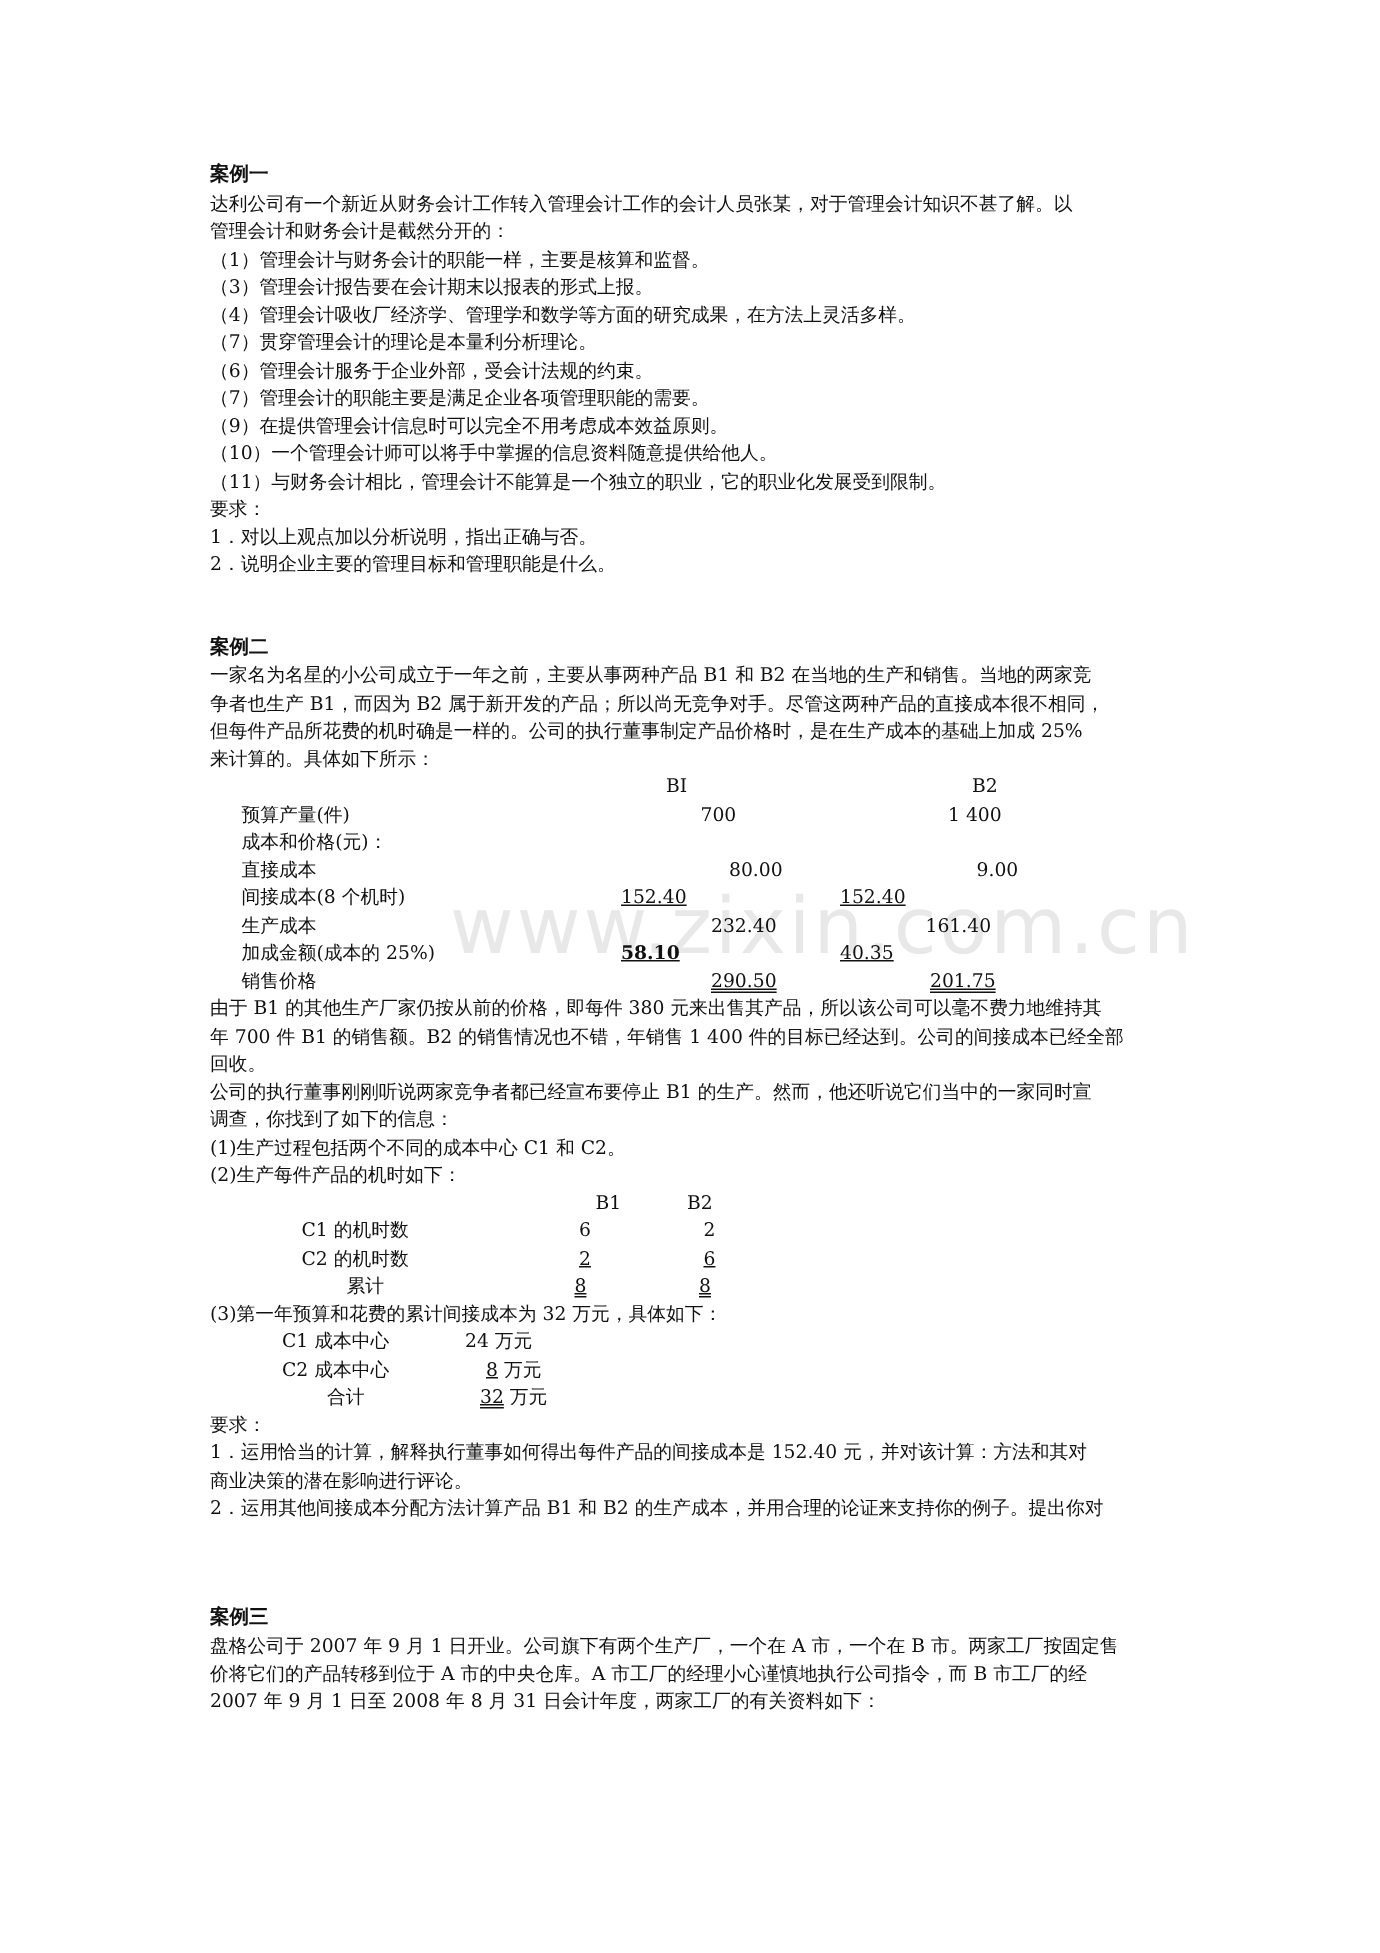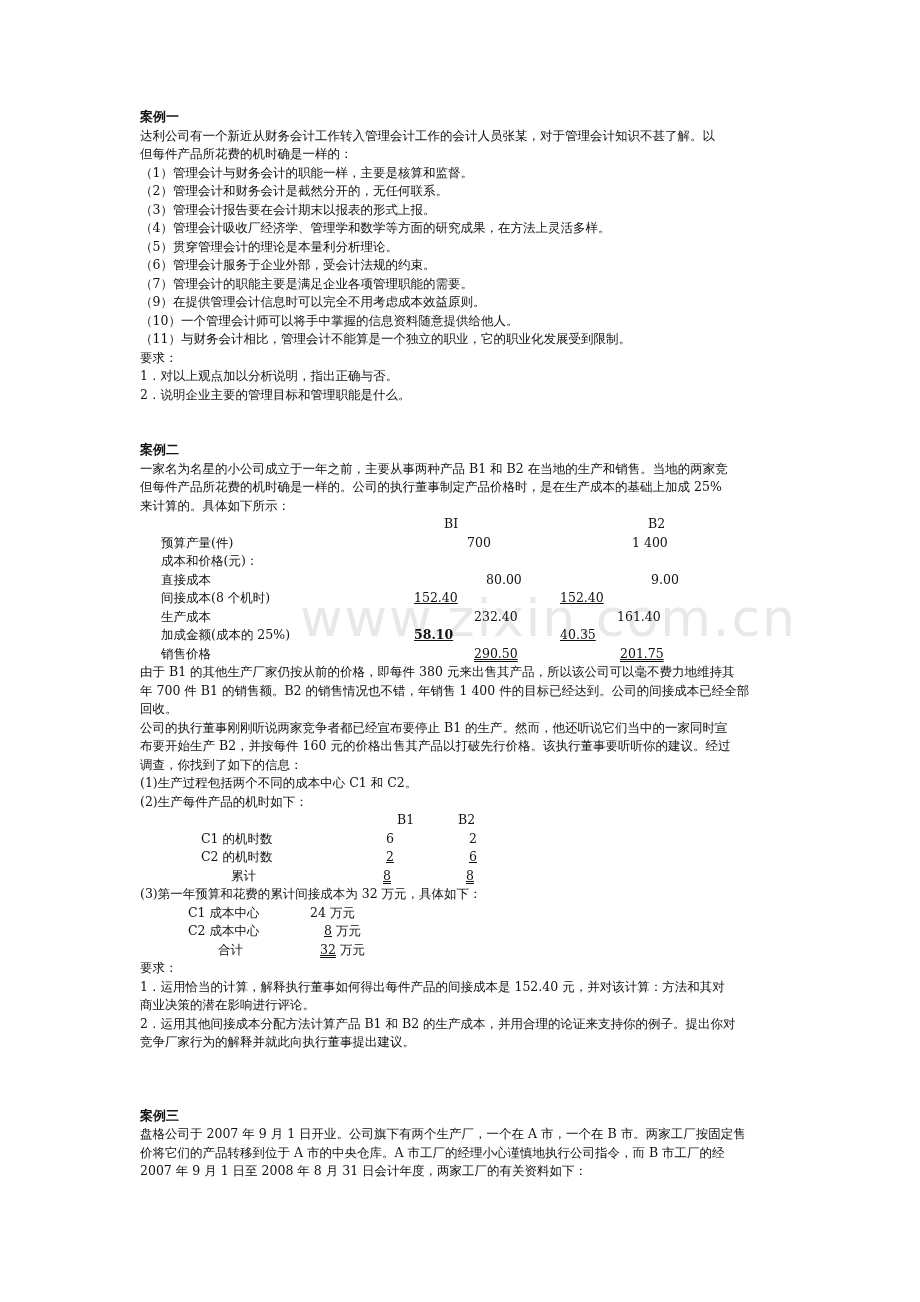--- a/index.html
+++ b/index.html
@@ -21,41 +21,41 @@
 </head>
 <body>
 
 <div class="watermark">www.zixin.com.cn</div>
 
 <div class="page">
 
   <div>
     <div class="heading">案例一</div>
     <p class="para">达利公司有一个新近从财务会计工作转入管理会计工作的会计人员张某，对于管理会计知识不甚了解。以</p>
-    <p class="para">但每件产品所花费的机时确是一样的：</p>
+    <p class="para">管理会计和财务会计是截然分开的：</p>
     <p class="item">（1）管理会计与财务会计的职能一样，主要是核算和监督。</p>
-    <p class="item">（2）管理会计和财务会计是截然分开的，无任何联系。</p>
     <p class="item">（3）管理会计报告要在会计期末以报表的形式上报。</p>
     <p class="item">（4）管理会计吸收厂经济学、管理学和数学等方面的研究成果，在方法上灵活多样。</p>
-    <p class="item">（5）贯穿管理会计的理论是本量利分析理论。</p>
+    <p class="item">（7）贯穿管理会计的理论是本量利分析理论。</p>
     <p class="item">（6）管理会计服务于企业外部，受会计法规的约束。</p>
     <p class="item">（7）管理会计的职能主要是满足企业各项管理职能的需要。</p>
     <p class="item">（9）在提供管理会计信息时可以完全不用考虑成本效益原则。</p>
     <p class="item">（10）一个管理会计师可以将手中掌握的信息资料随意提供给他人。</p>
     <p class="item">（11）与财务会计相比，管理会计不能算是一个独立的职业，它的职业化发展受到限制。</p>
     <p class="para">要求：</p>
     <p class="para">1．对以上观点加以分析说明，指出正确与否。</p>
     <p class="para">2．说明企业主要的管理目标和管理职能是什么。</p>
   </div>
 
   <div class="gap1"></div>
 
   <div>
     <div class="heading">案例二</div>
     <p class="para">一家名为名星的小公司成立于一年之前，主要从事两种产品 B1 和 B2 在当地的生产和销售。当地的两家竞</p>
+    <p class="para">争者也生产 B1，而因为 B2 属于新开发的产品；所以尚无竞争对手。尽管这两种产品的直接成本很不相同，</p>
     <p class="para">但每件产品所花费的机时确是一样的。公司的执行董事制定产品价格时，是在生产成本的基础上加成 25%</p>
     <p class="para">来计算的。具体如下所示：</p>
 
     <div class="tbl-block" style="height:148px;">
       <span class="abs" style="left:304px; top:0;">BI</span>
       <span class="abs" style="left:508px; top:0;">B2</span>
 
       <span class="abs" style="left:21px; top:18.5px;">预算产量(件)</span>
       <span class="abs" style="left:327px; top:18.5px;">700</span>
       <span class="abs" style="left:492px; top:18.5px;text-align:right;">1 400</span>
@@ -80,21 +80,20 @@
 
       <span class="abs" style="left:21px; top:129.5px;">销售价格</span>
       <span class="abs uu" style="left:334px; top:129.5px;">290.50</span>
       <span class="abs uu" style="left:480px; top:129.5px;">201.75</span>
     </div>
 
     <p class="para">由于 B1 的其他生产厂家仍按从前的价格，即每件 380 元来出售其产品，所以该公司可以毫不费力地维持其</p>
     <p class="para">年 700 件 B1 的销售额。B2 的销售情况也不错，年销售 1 400 件的目标已经达到。公司的间接成本已经全部</p>
     <p class="para">回收。</p>
     <p class="para">公司的执行董事刚刚听说两家竞争者都已经宣布要停止 B1 的生产。然而，他还听说它们当中的一家同时宣</p>
-    <p class="para">布要开始生产 B2，并按每件 160 元的价格出售其产品以打破先行价格。该执行董事要听听你的建议。经过</p>
     <p class="para">调查，你找到了如下的信息：</p>
     <p class="para">(1)生产过程包括两个不同的成本中心 C1 和 C2。</p>
     <p class="para">(2)生产每件产品的机时如下：</p>
 
     <div class="tbl-block" style="height:74px;">
       <span class="abs" style="left:257px; top:0;">B1</span>
       <span class="abs" style="left:318px; top:0;">B2</span>
 
       <span class="abs" style="left:61px; top:18.5px;">C1 的机时数</span>
       <span class="abs" style="left:246px; top:18.5px;">6</span>
@@ -119,21 +118,20 @@
       <span class="abs" style="left:184px; top:18.5px;"><span class="u">8</span> <span>万元</span></span>
 
       <span class="abs" style="left:78px; top:37px;">合计</span>
       <span class="abs" style="left:180px; top:37px;"><span class="uu">32</span> <span>万元</span></span>
     </div>
 
     <p class="para">要求：</p>
     <p class="para">1．运用恰当的计算，解释执行董事如何得出每件产品的间接成本是 152.40 元，并对该计算：方法和其对</p>
     <p class="para">商业决策的潜在影响进行评论。</p>
     <p class="para">2．运用其他间接成本分配方法计算产品 B1 和 B2 的生产成本，并用合理的论证来支持你的例子。提出你对</p>
-    <p class="para">竞争厂家行为的解释并就此向执行董事提出建议。</p>
   </div>
 
   <div class="gap2"></div>
 
   <div>
     <div class="heading">案例三</div>
     <p class="para">盘格公司于 2007 年 9 月 1 日开业。公司旗下有两个生产厂，一个在 A 市，一个在 B 市。两家工厂按固定售</p>
     <p class="para">价将它们的产品转移到位于 A 市的中央仓库。A 市工厂的经理小心谨慎地执行公司指令，而 B 市工厂的经</p>
     <p class="para">2007 年 9 月 1 日至 2008 年 8 月 31 日会计年度，两家工厂的有关资料如下：</p>
   </div>

